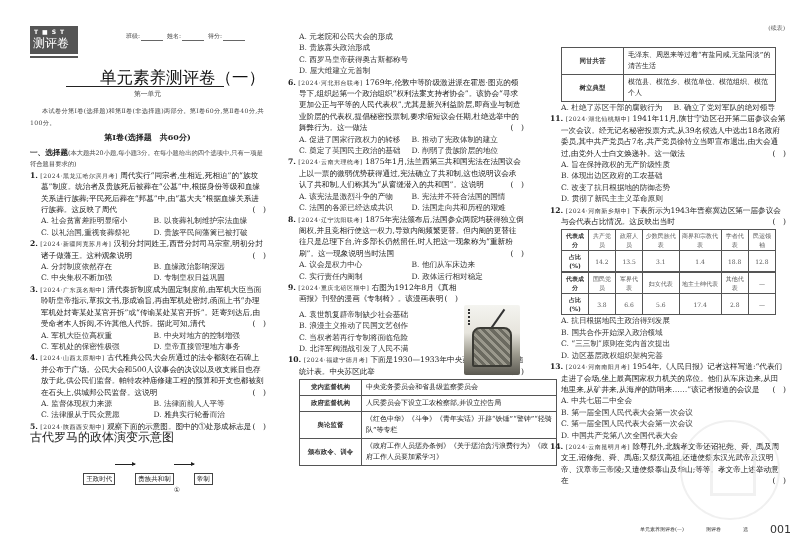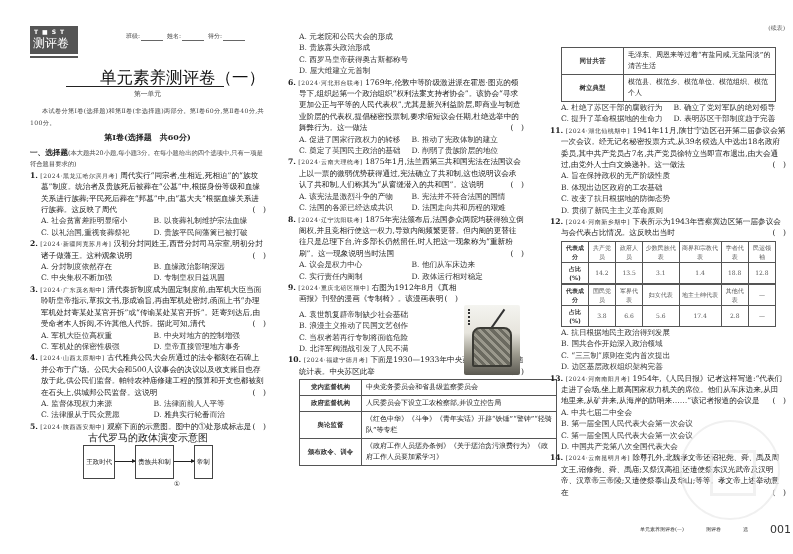--- a/index.html
+++ b/index.html
@@ -25,23 +25,23 @@
   .q { padding-left: 11px; text-indent: -11px; }
   .q .num { font-weight: bold; }
   .src { font-size: 6px; letter-spacing: 0.5px; color: #333; }
   .paren { float: right; }
   .opt { padding-left: 11px; color: #333; }
   .opt2 { padding-left: 11px; display: flex; color: #333; }
   .opt2 span { flex: 0 0 50%; }
   .bold { font-weight: bold; }
 
   
-  .diag-title { text-align: center; font-size: 10px; }
+  .diag-title { font-size: 12px; }
   .diag { display: flex; align-items: center; justify-content: center; margin-top: 1px; }
-  .box { border: 0.8px solid #444; padding: 11px 2px; font-size: 6.5px; line-height: 10px; }
+  .box { border: 0.8px solid #444; padding: 0 2px; font-size: 6.5px; line-height: 10px; margin-top: 28px; }
   .arrow { width: 20px; height: 1px; background: #222; position: relative; }
   .arrow::after { content: ""; position: absolute; right: -1px; top: -2px; border-left: 4px solid #222; border-top: 2.5px solid transparent; border-bottom: 2.5px solid transparent; }
   .circ { text-align: right; padding-right: 86px; font-size: 7px; }
 
   
   table { border-collapse: collapse; }
   .tbl td { border: 0.9px solid #555; font-size: 7px; line-height: 11px; padding: 2px 4px; vertical-align: middle; }
   .tbl td.h { font-family: "DejaVu Sans", sans-serif; font-weight: bold; text-align: center; font-size: 6.5px; width: 62px; color: #333; }
   .tbl2 td { border: 0.9px solid #555; font-size: 6px; line-height: 9px; text-align: center; padding: 1px 2px; color: #555; }
   .tbl2 td.h { font-family: "DejaVu Sans", sans-serif; font-weight: bold; color: #333; font-size: 6px; }
@@ -226,24 +226,20 @@
         </tr>
     <tr>
           <td class="h">树立典型</td>
           <td>模范县、模范乡、模范单位、模范组织、模范个人</td>
         </tr>
   </tbody>
     </table>
   <div class="opt2">
       <span>A. 杜绝了苏区干部的腐败行为</span>
       <span>B. 确立了党对军队的绝对领导</span>
-    </div>
-  <div class="opt2">
-      <span>C. 提升了革命根据地的生命力</span>
-      <span>D. 表明苏区干部制度趋于完善</span>
     </div>
 
   <div class="q"><span class="num">11.</span> <span class="src">[2024·湖北仙桃期中]</span> <span>1941年11月,陕甘宁边区召开第二届参议会第一次会议。经无记名秘密投票方式,从39名候选人中选出18名政府委员,其中共产党员占7名,共产党员徐特立当即宣布退出,由大会通过,由党外人士白文焕递补。这一做法</span><span class="paren">(　)</span></div>
   <div class="opt">A. 旨在保持政权的无产阶级性质</div>
   <div class="opt">B. 体现出边区政府的工农基础</div>
   <div class="opt">C. 改变了抗日根据地的防御态势</div>
   <div class="opt">D. 贯彻了新民主主义革命原则</div>
 
   <div class="q"><span class="num">12.</span> <span class="src">[2024·河南新乡期中]</span> <span>下表所示为1943年晋察冀边区第一届参议会与会代表占比情况。这反映出当时</span><span class="paren">(　)</span></div>
   <table class="tbl2" style="width:215px; margin-left:11px; margin-top:2px;">

